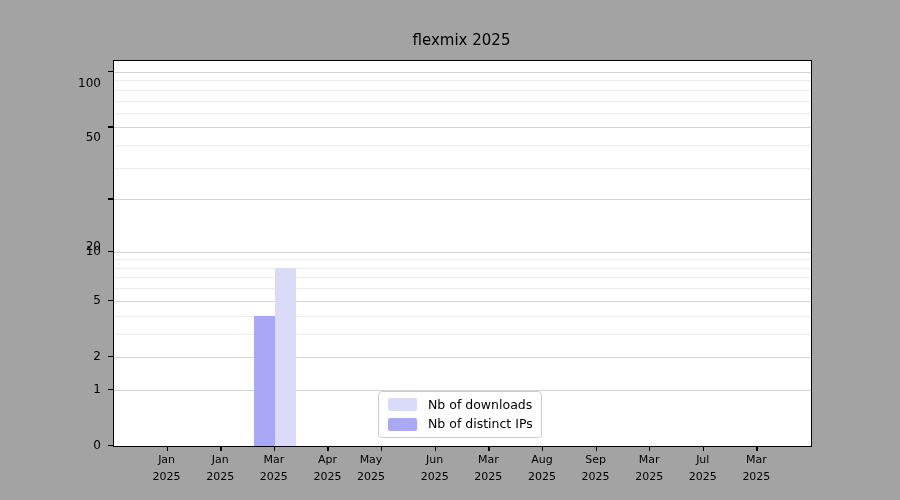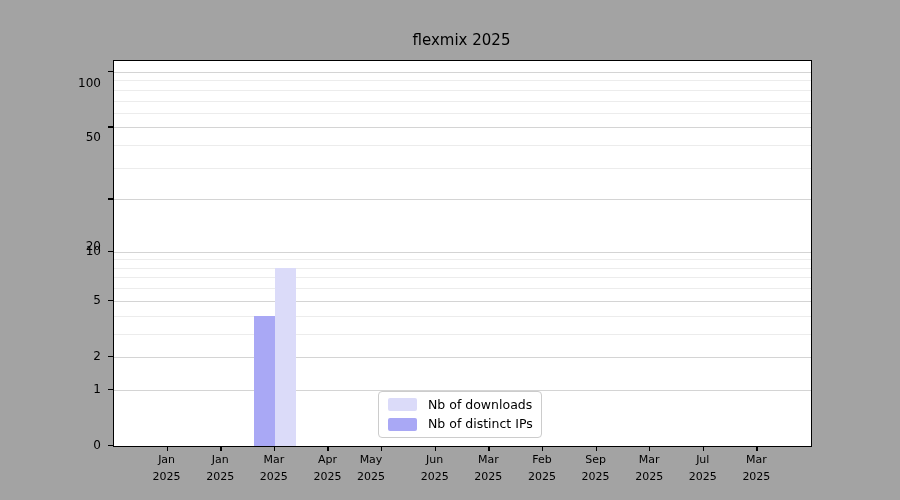--- a/index.html
+++ b/index.html
@@ -114,21 +114,21 @@
     <div class="xtick" style="left: 381.077px;"></div>
     <div class="xlabel" style="left: 331px;">May
 2025</div>
     <div class="xtick" style="left: 434.692px;"></div>
     <div class="xlabel" style="left: 394.692px;">Jun
 2025</div>
     <div class="xtick" style="left: 488.308px;"></div>
     <div class="xlabel" style="left: 448.308px;">Mar
 2025</div>
     <div class="xtick" style="left: 541.923px;"></div>
-    <div class="xlabel" style="left: 501.923px;">Feb
+    <div class="xlabel" style="left: 501.923px;">Aug
 2025</div>
     <div class="xtick" style="left: 595.538px;"></div>
     <div class="xlabel" style="left: 555.538px; text-align: center;">Sep
 2025</div>
     <div class="xtick" style="left: 649.154px;"></div>
     <div class="xlabel" style="left: 609.154px;">Mar
 2025</div>
     <div class="xtick" style="left: 702.769px;"></div>
     <div class="xlabel" style="left: 662.769px;">Jul
 2025</div>

